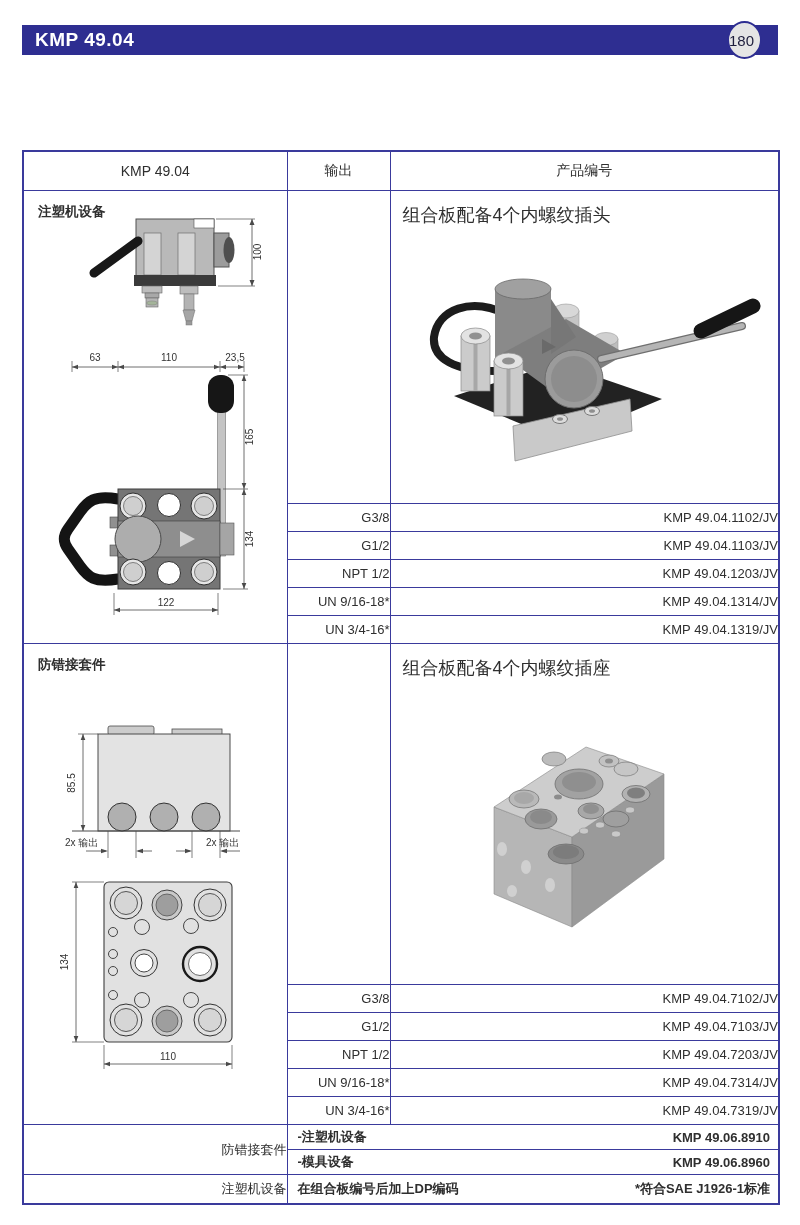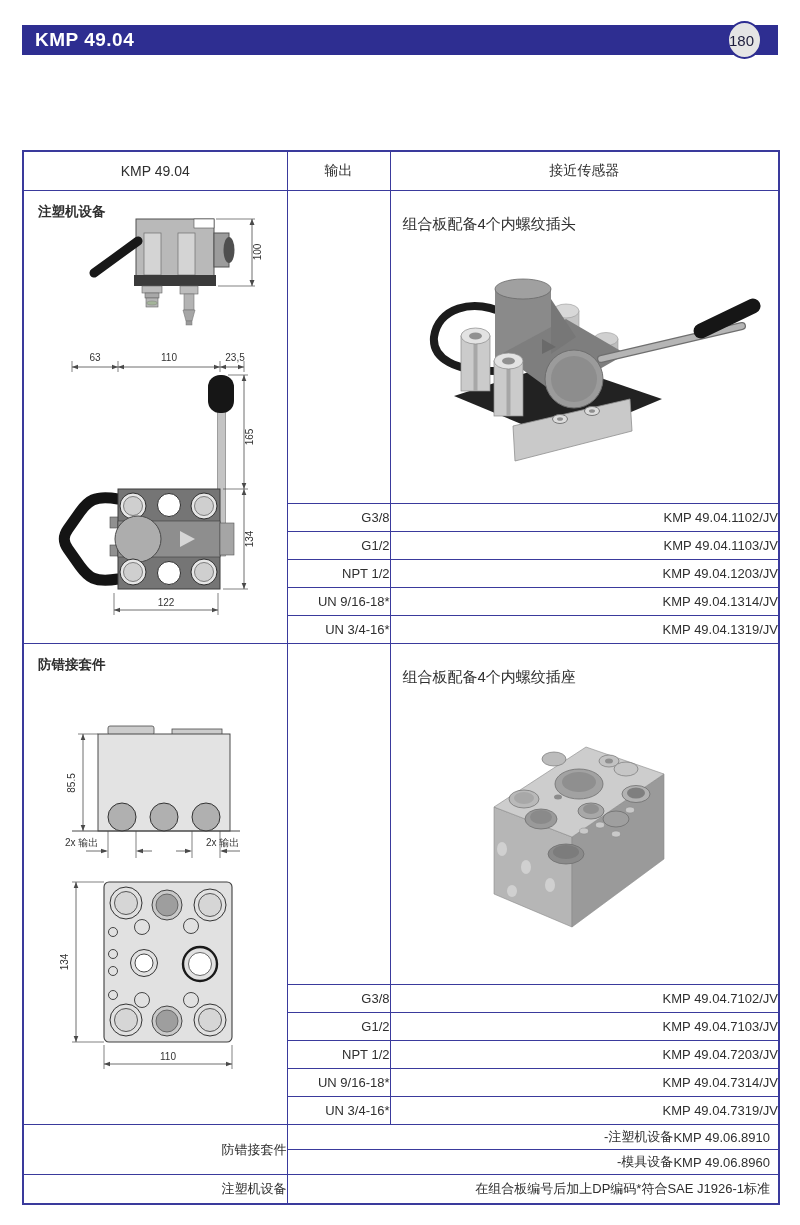--- a/index.html
+++ b/index.html
@@ -12,27 +12,27 @@
   .pagenum{position:absolute;left:705px;top:-4px;width:35px;height:38px;border-radius:50%;
         background:#e5e5e5;border:2px solid #2e2e91;box-sizing:border-box;
         display:flex;align-items:center;font-size:15px;color:#1d1d3c;}
   
   table.doc{position:absolute;left:22px;top:150px;width:756px;border-collapse:collapse;
         border:2px solid #3a3a9c;table-layout:fixed;}
   table.doc td{border:1px solid #3a3a9c;padding:0;font-size:13px;color:#2f2f2f;}
   tr.hdr td{height:38px;text-align:center;font-size:14px;}
   td.bigcell{vertical-align:top;position:relative;}
   .seclabel{position:absolute;left:14px;top:12px;font-size:13.5px;font-weight:bold;}
-  .desc{position:absolute;left:12px;top:24px;font-size:15px;}
+  .desc{position:absolute;left:12px;top:12px;font-size:18px;}
   tr.data td{height:27px;text-align:right;}
   tr.foot td{height:24px;}
   tr.foot2 td{height:28px;}
   td.rightlab{text-align:right;padding-right:16px;font-size:13px;vertical-align:middle;margin-left:14px;}
-  .split{display:flex;justify-content:flex-end;align-items:center;height:100%;
-         padding:0 8px 0 10px;box-sizing:border-box;}
+  .split{display:flex;justify-content:space-between;align-items:center;height:100%;
+         padding:0 8px 0 10px;box-sizing:border-box;font-weight:bold;}
   svg{position:absolute;overflow:visible;}
   svg text{font-family:"Liberation Sans","DejaVu Sans",sans-serif;}
   .dl{stroke:#4a4a4a;stroke-width:0.8;fill:none;}
   .thin{stroke:#4a4a4a;stroke-width:0.7;fill:none;}
   .dt{font-size:10px;fill:#333;}
   .ah{fill:#4a4a4a;stroke:none;}
 </style>
 </head>
 <body>
 
@@ -49,21 +49,21 @@
     <colgroup>
         <col style="width:264px">
         <col style="width:103px">
         <col style="width:389px">
       </colgroup>
 
     <tbody>
         <tr class="hdr">
       <td>KMP 49.04</td>
       <td>输出</td>
-      <td>接近传感器</td>
+      <td>产品编号</td>
     </tr>
 
     <tr>
       <td class="bigcell" rowspan="6" style="height:447px">
         <div class="seclabel">注塑机设备</div>
 
         <svg style="left:60px;top:20px" width="190" height="135" viewBox="0 0 190 135">
           <rect x="52" y="8" width="78" height="62" fill="#b9b9b9" stroke="#505050"></rect>
           <rect x="110" y="8" width="20" height="9" fill="#ffffff" stroke="#505050" stroke-width="0.6"></rect>
           <rect x="60" y="22" width="17" height="42" fill="#d4d4d4" stroke="#6e6e6e" stroke-width="0.7"></rect>

